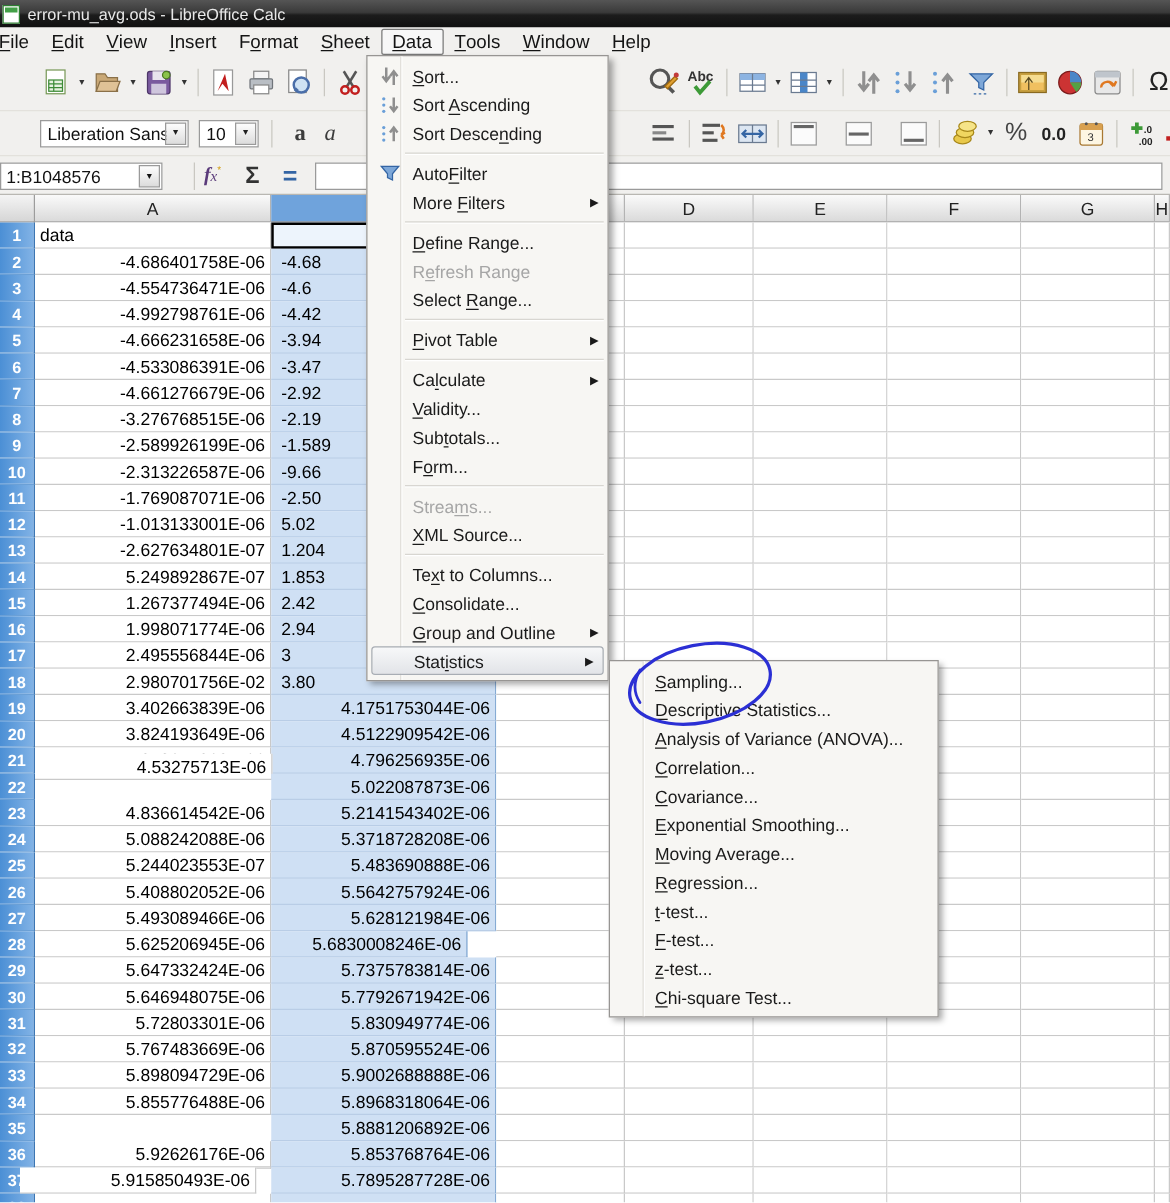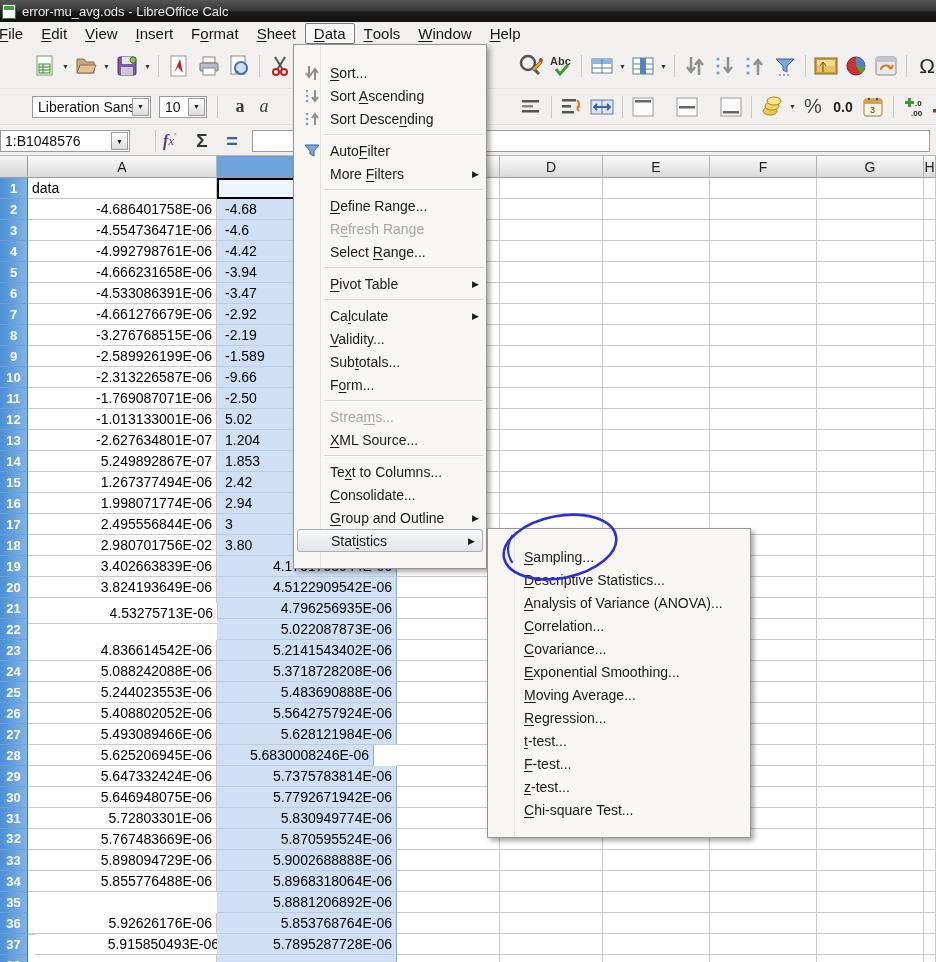--- a/index.html
+++ b/index.html
@@ -43,21 +43,21 @@
   .colhdr.selected { background:#6fa3dc; color:#fff; border-right-color:#4a7fb5; }
   .corner { position:absolute; left:0; top:156px; width:28px; height:22px; background:linear-gradient(#f4f4f4,#d6d6d6); border-right:1px solid #9c9c9c; border-bottom:1px solid #9c9c9c; }
   .rowhdr { position:absolute; left:0; width:28px; background:linear-gradient(90deg,#4b8fd5,#82b3e6); color:#fff; font-size:13px; font-weight:bold; display:flex; align-items:center; justify-content:center; border-right:1px solid #3c76b3; border-bottom:1px solid #6ba0d6; overflow:hidden; }
   .cell { position:absolute; background:#fff; border-right:1px solid #c9c9c9; border-bottom:1px solid #c9c9c9; font-size:14px; color:#000; padding:0 4px; display:flex; align-items:center; justify-content:flex-end; white-space:nowrap; overflow:hidden; }
   .cell.leftal { justify-content:flex-start; }
   .cell.selcol { background:#cfe0f4; border-right-color:#86abd4; border-bottom-color:#b9cde6; }
   .cell.bfrag { justify-content:flex-start; padding-left:8px; }
   .cell.active { background:#edf4fc; border:2px solid #000; }
 
   
-  .menu { position:absolute; background:#f7f6f3; border:1px solid #979593; box-shadow:3px 3px 5px rgba(0,0,0,.35); z-index:10; padding:16px 0;text-align:right; }
+  .menu { position:absolute; background:#f7f6f3; border:1px solid #979593; box-shadow:3px 3px 5px rgba(0,0,0,.35); z-index:10; padding:4px 0;text-align:right; }
   #data-menu { left:293px; top:44px; width:194px; }
   #stats-menu { left:487px; top:528px; width:264px; }
   .gutterline { position:absolute; left:26px; top:0; bottom:0; width:1px; background:#e2e0db; box-shadow:1px 0 0 #fdfdfd; }
   .menu-item { position:relative; height:23px; display:flex; align-items:center; font-size:14px; color:#1a1a1a; }
   .menu-icon { width:36px; display:flex; align-items:center; justify-content:center; flex:0 0 auto; }
   .menu-label { white-space:nowrap; }
   .menu-item.disabled .menu-label { color:#a6a6a6; }
   .menu-item.highlight { background:linear-gradient(#f7f8f9,#e2e4e8); border:1px solid #a8adb4; border-radius:3px; margin:0 3px; padding:0; }
   .menu-item.highlight .menu-icon { width:33px; }
   .submenu-arrow { position:absolute; right:7px; font-size:9px; color:#1a1a1a; }
@@ -589,21 +589,21 @@
       <div class="rowhdr" style="top: 661px; height: 21px;">24</div>
       <div class="cell" style="left: 28px; top: 661px; width: 189px; height: 21px;">5.088242088E-06</div>
       <div class="cell selcol" style="left: 217px; top: 661px; width: 180px; height: 21px;">5.3718728208E-06</div>
       <div class="cell" style="left: 397px; top: 661px; width: 103px; height: 21px;"></div>
       <div class="cell" style="left: 500px; top: 661px; width: 103px; height: 21px;"></div>
       <div class="cell" style="left: 603px; top: 661px; width: 107px; height: 21px;"></div>
       <div class="cell" style="left: 710px; top: 661px; width: 107px; height: 21px;"></div>
       <div class="cell" style="left: 817px; top: 661px; width: 107px; height: 21px;"></div>
       <div class="cell" style="left: 924px; top: 661px; width: 12px; height: 21px;"></div>
       <div class="rowhdr" style="top: 682px; height: 21px;">25</div>
-      <div class="cell" style="left: 28px; top: 682px; width: 189px; height: 21px;">5.244023553E-06</div>
+      <div class="cell" style="left: 28px; top: 682px; width: 189px; height: 21px;">5.244023553E-07</div>
       <div class="cell selcol" style="left: 217px; top: 682px; width: 180px; height: 21px;">5.483690888E-06</div>
       <div class="cell" style="left: 397px; top: 682px; width: 103px; height: 21px;"></div>
       <div class="cell" style="left: 500px; top: 682px; width: 103px; height: 21px;"></div>
       <div class="cell" style="left: 603px; top: 682px; width: 107px; height: 21px;"></div>
       <div class="cell" style="left: 710px; top: 682px; width: 107px; height: 21px;"></div>
       <div class="cell" style="left: 817px; top: 682px; width: 107px; height: 21px;"></div>
       <div class="cell" style="left: 924px; top: 682px; width: 12px; height: 21px;"></div>
       <div class="rowhdr" style="top: 703px; height: 21px;">26</div>
       <div class="cell" style="left: 28px; top: 703px; width: 189px; height: 21px;">5.408802052E-06</div>
       <div class="cell selcol" style="left: 217px; top: 703px; width: 180px; height: 21px;">5.5642757924E-06</div>
@@ -697,21 +697,21 @@
       <div class="rowhdr" style="top: 913px; height: 21px;">36</div>
       <div class="cell" style="left: 28px; top: 913px; width: 189px; height: 21px;">5.92626176E-06</div>
       <div class="cell selcol" style="left: 217px; top: 913px; width: 180px; height: 21px;">5.853768764E-06</div>
       <div class="cell" style="left: 397px; top: 913px; width: 103px; height: 21px;"></div>
       <div class="cell" style="left: 500px; top: 913px; width: 103px; height: 21px;"></div>
       <div class="cell" style="left: 603px; top: 913px; width: 107px; height: 21px;"></div>
       <div class="cell" style="left: 710px; top: 913px; width: 107px; height: 21px;"></div>
       <div class="cell" style="left: 817px; top: 913px; width: 107px; height: 21px;"></div>
       <div class="cell" style="left: 924px; top: 913px; width: 12px; height: 21px;"></div>
       <div class="rowhdr" style="top: 934px; height: 21px;">37</div>
-      <div class="cell" style="left: 35px; top: 934px; width: 189px; height: 21px;">5.915850493E-06</div>
+      <div class="cell" style="left: 16px; top: 934px; width: 189px; height: 21px;">5.915850493E-06</div>
       <div class="cell selcol" style="left: 217px; top: 934px; width: 180px; height: 21px;">5.7895287728E-06</div>
       <div class="cell" style="left: 397px; top: 934px; width: 103px; height: 21px;"></div>
       <div class="cell" style="left: 500px; top: 934px; width: 103px; height: 21px;"></div>
       <div class="cell" style="left: 603px; top: 934px; width: 107px; height: 21px;"></div>
       <div class="cell" style="left: 710px; top: 934px; width: 107px; height: 21px;"></div>
       <div class="cell" style="left: 817px; top: 934px; width: 107px; height: 21px;"></div>
       <div class="cell" style="left: 924px; top: 934px; width: 12px; height: 21px;"></div>
       <div class="rowhdr" style="top: 955px; height: 21px;">38</div>
       <div class="cell" style="left: 28px; top: 955px; width: 189px; height: 21px;"></div>
       <div class="cell selcol" style="left: 217px; top: 955px; width: 180px; height: 21px;"></div>

